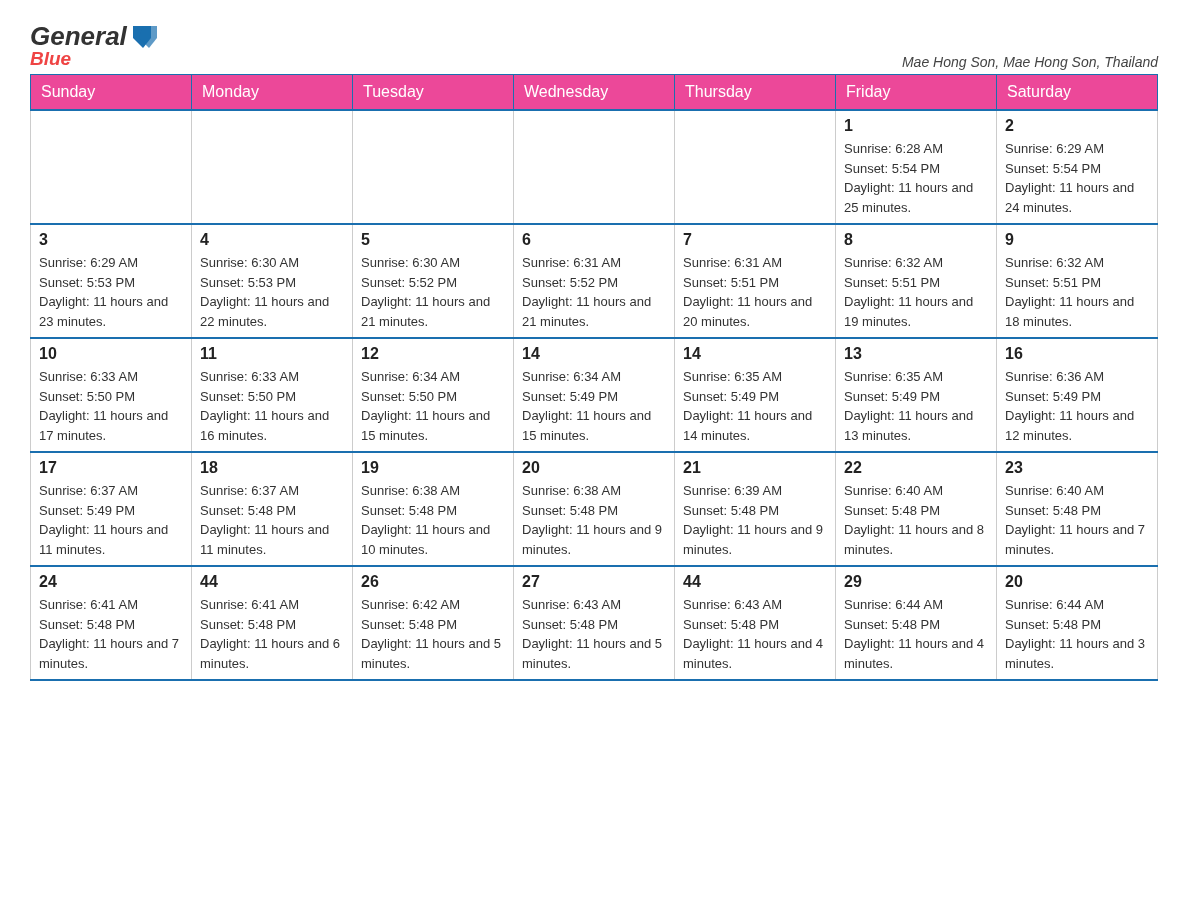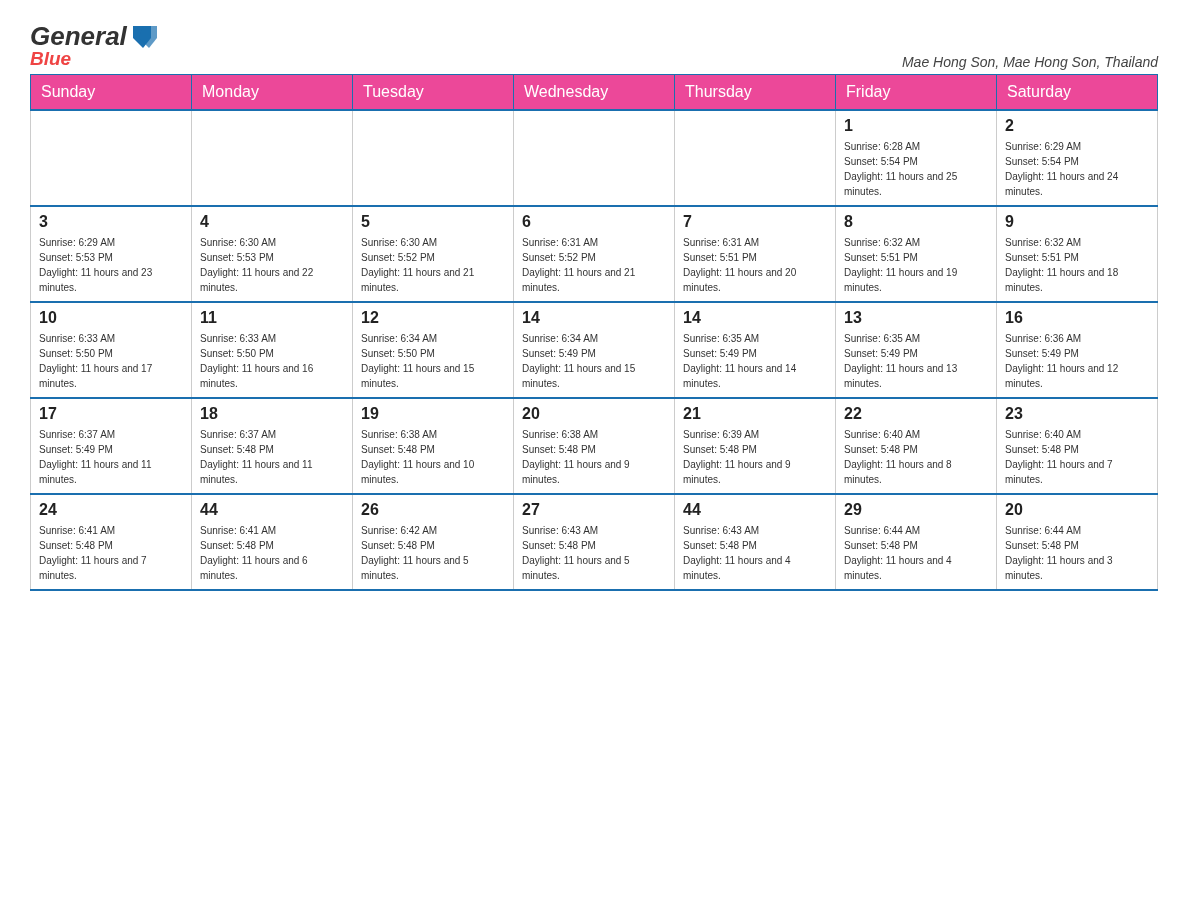--- a/index.html
+++ b/index.html
@@ -80,21 +80,21 @@
     .calendar tr {
       border-bottom: 2px solid #1a6faf;
     }
     .day-number {
       font-size: 16px;
       font-weight: bold;
       color: #222;
       margin-bottom: 4px;
     }
     .day-info {
-      font-size: 10px;
+      font-size: 13px;
       color: #333;
       line-height: 1.5;
     }
     .empty-cell {
       background: #fff;
     }
   </style>
 </head>
 <body>
 

